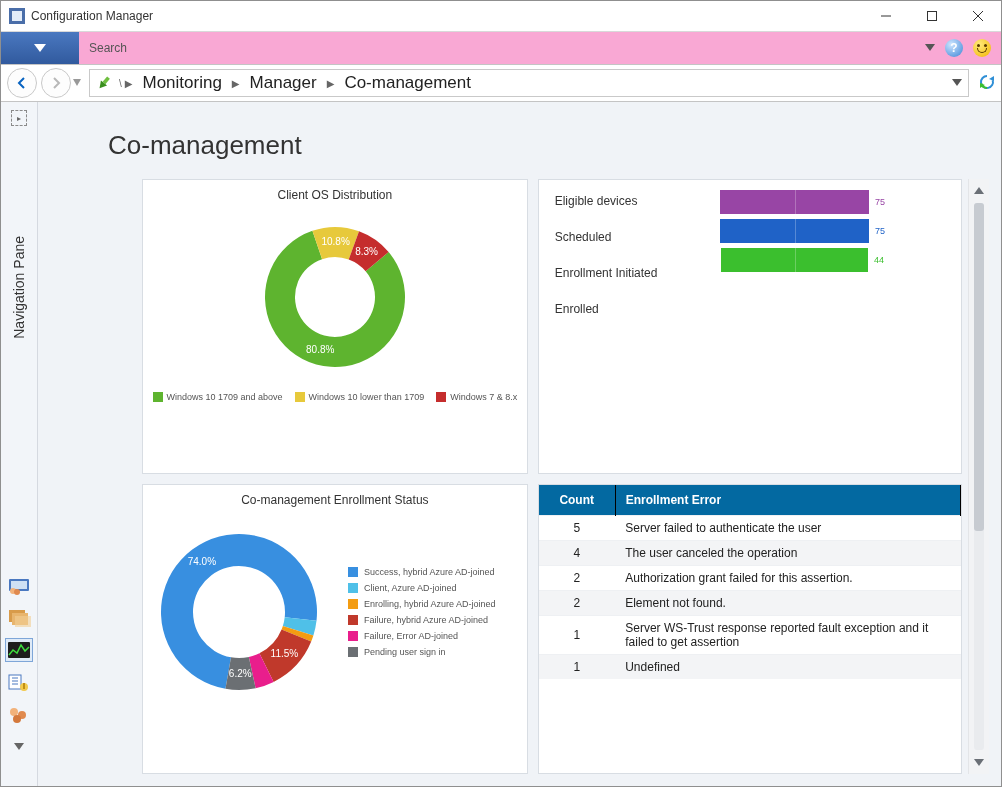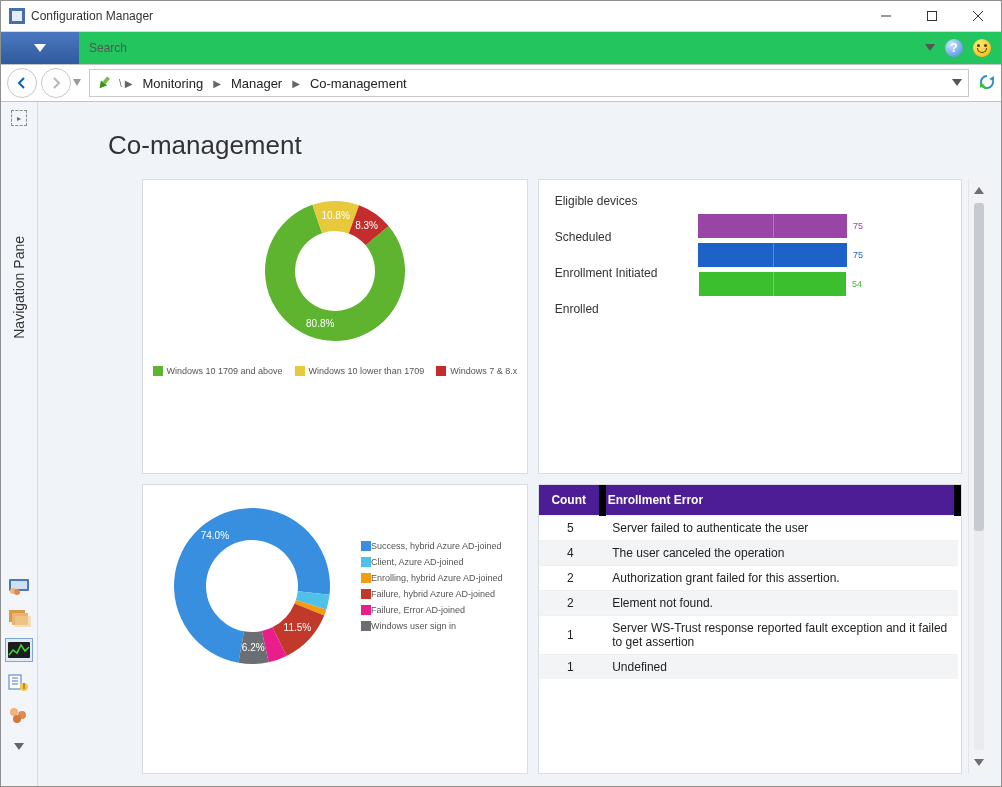--- a/index.html
+++ b/index.html
@@ -6,42 +6,42 @@
   .window{width:1002px;height:787px;border:1px solid #8f8f8f;box-sizing:border-box;display:flex;flex-direction:column;background:#fff;}
   
   .titlebar{height:30px;display:flex;align-items:center;border-bottom:1px solid #d9d9d9;}
   .titlebar .app-icon{width:16px;height:16px;margin:0 6px 0 8px;background:#4a6ea9;position:relative;}
   .titlebar .app-icon::after{content:"";position:absolute;inset:3px;background:#e3ecf8;}
   .titlebar .title{font-size:12px;color:#333;}
   .winbtns{margin-left:auto;display:flex;}
   .winbtn{width:46px;height:30px;display:flex;align-items:center;justify-content:center;}
   .winbtn svg{width:12px;height:12px;stroke:#333;stroke-width:1;fill:none;}
   
-  .ribbonrow{height:32px;display:flex;align-items:stretch;border-bottom:1px solid #c4c4c4;background:#22c55e;}
+  .ribbonrow{height:32px;display:flex;align-items:stretch;border-bottom:1px solid #c4c4c4;background:#f9a8d4;}
   .appmenu{width:78px;background:linear-gradient(#4a78c0,#315a9e);display:flex;align-items:center;justify-content:center;}
   .appmenu svg{width:12px;height:8px;fill:#fff;}
   .searchbox{flex:1;display:flex;align-items:center;padding:0 10px;color:#555;}
   .searchctrls{display:flex;align-items:center;gap:10px;padding:0 10px;}
   .sm-chevron svg{width:10px;height:8px;fill:#555;}
   .help-icon{width:18px;height:18px;border-radius:50%;background:radial-gradient(circle at 35% 30%,#cfe6ff,#3a84d6);display:flex;align-items:center;justify-content:center;color:#fff;font-weight:bold;font-size:12px;}
   .smile-icon{width:18px;height:18px;border-radius:50%;background:radial-gradient(circle at 35% 30%,#ffe97a,#f2b500);position:relative;}
   .smile-icon::before{content:"";position:absolute;width:3px;height:3px;background:#5a3b00;border-radius:50%;top:5px;left:4px;box-shadow:7px 0 #5a3b00;}
   .smile-icon::after{content:"";position:absolute;width:8px;height:4px;border:1.5px solid #5a3b00;border-top:none;border-radius:0 0 8px 8px;left:4px;top:9px;}
   
   .navrow{height:36px;display:flex;align-items:center;border-bottom:1px solid #c4c4c4;background:#fff;padding:0 6px;gap:4px;}
   .circbtn{width:28px;height:28px;border:1px solid #c9c9c9;border-radius:50%;display:flex;align-items:center;justify-content:center;background:#fdfdfd;}
   .circbtn svg{width:12px;height:12px;stroke:#0863c1;fill:none;stroke-width:2;}
   .circbtn.disabled svg{stroke:#b8b8b8;}
   .history-chevron{margin-left:-2px;display:flex;align-items:center;}
   .history-chevron svg{width:8px;height:8px;fill:#999;}
   .crumbbar{flex:1;height:26px;border:1px solid #c9c9c9;display:flex;align-items:center;background:#fff;margin-left:4px;}
   .crumbbar .pin{width:20px;height:20px;margin:0 4px;display:flex;align-items:center;justify-content:center;}
   .crumbbar .pin svg{width:14px;height:14px;}
   .crumb-sep{color:#666;margin:0 1px;font-size:10px;}
-  .crumb-item{padding:0 8px;height:100%;display:flex;align-items:center;font-size:13px;}
+  .crumb-item{padding:0 8px;height:100%;display:flex;align-items:center;font-size:17px;}
   .crumb-arrow{color:#666;font-size:10px;padding:0 2px;display:flex;align-items:center;}
   .crumb-end{margin-left:auto;display:flex;align-items:center;padding-right:6px;gap:8px;}
   .crumb-end svg{width:10px;height:10px;}
   .refresh svg{width:16px;height:16px;}
   
   .body{flex:1;display:flex;min-height:0;}
   .leftpane{width:36px;background:#f2f5f9;border-right:1px solid #d5d9e0;display:flex;flex-direction:column;align-items:center;position:relative;}
   .expand-handle{width:14px;height:14px;border:1px dashed #8a8a8a;margin-top:8px;display:flex;align-items:center;justify-content:center;font-size:8px;color:#666;}
   .vlabel{writing-mode:vertical-rl;transform:rotate(180deg);font-size:14px;color:#333;margin-top:110px;}
   .paneicons{margin-top:auto;display:flex;flex-direction:column;gap:10px;align-items:center;padding-bottom:28px;}
@@ -52,33 +52,33 @@
   .dash-wrapper{flex:1;display:flex;min-height:0;padding:0 12px 12px 12px;}
   .dash{flex:1;display:grid;grid-template-columns:1fr 1.1fr;grid-template-rows:auto auto;gap:10px;min-width:0;margin-left:92px;margin-right:6px;}
   .card{background:#fff;border:1px solid #d8dde3;box-sizing:border-box;}
   .card-header{text-align:center;font-size:12px;padding:8px 0 4px 0;color:#333;}
   
   .donut-wrap{display:flex;align-items:center;justify-content:center;padding:6px 0 6px 0;}
   .legend-row{display:flex;flex-wrap:wrap;gap:12px;justify-content:center;font-size:9px;color:#555;padding:4px 8px 10px 8px;}
   .legend-row .li{display:flex;align-items:center;gap:4px;}
   .sw{width:10px;height:10px;}
   .legend-col{display:flex;flex-direction:column;gap:6px;font-size:9px;color:#555;margin-left:14px;}
-  .legend-col .li{display:flex;align-items:center;}
-  
-  .funnel-body{display:flex;padding:10px 16px 20px 16px;gap:2px;align-items:center;}
+  .legend-col .li{display:flex;align-items:center;gap:6px;}
+  
+  .funnel-body{display:flex;padding:10px 16px 20px 16px;gap:24px;}
   .funnel-labels{display:flex;flex-direction:column;gap:14px;font-size:12px;color:#333;width:110px;}
   .funnel-labels div{min-height:22px;display:flex;align-items:center;}
   .funnel-bars{flex:1;display:flex;flex-direction:column;gap:5px;position:relative;}
   .fbar-row{display:flex;align-items:center;gap:6px;height:24px;}
   .fbar{height:24px;position:relative;}
   .fbar::after{content:"";position:absolute;left:50%;top:0;bottom:0;width:1px;background:rgba(255,255,255,0.25);}
   .fval{font-size:9px;}
   
   .etable{width:100%;border-collapse:collapse;font-size:12px;}
-  .etable th{background:#4c1d95;color:#fff;text-align:left;padding:8px 2px;font-weight:600;border-right:7px solid #000000;}
+  .etable th{background:#0369a1;color:#fff;text-align:left;padding:8px 10px;font-weight:600;border-right:1px solid #000000;}
   .etable th:first-child{width:56px;text-align:center;}
   .etable td{padding:5px 10px;border-top:1px solid #eef0f3;}
   .etable td:first-child{text-align:center;}
   .etable tr:nth-child(even) td{background:#f3f4f6;}
   
   .scrollstrip{width:20px;background:#f2f3f5;border-left:1px solid #e3e5e8;display:flex;flex-direction:column;align-items:center;justify-content:space-between;padding:6px 0;}
   .scrollstrip svg{width:12px;height:12px;fill:#6a6f76;}
   .scroll-track{flex:1;width:10px;background:#e9ebee;margin:6px 0;border-radius:3px;position:relative;}
   .scroll-thumb{position:absolute;left:0;right:0;top:0;height:60%;background:#c7cbd1;border-radius:3px;}
   
@@ -228,20 +228,21 @@
       </div>
     </div>
 
     <div class="content">
       <div class="page-title">Co-management</div>
 
       <div class="dash-wrapper">
         <div class="dash">
 
           <div class="card">
+            <div class="card-header">Client OS Distribution</div>
             <div class="donut-wrap">
               <svg id="donut-os" width="190" height="170" viewBox="0 0 190 170">
                   <path d="M 148.62311101832847 40.00486732194225 A 70 70 0 1 1 72.40806220159459 18.74591071856031 L 82.09032125805406 47.140520410605895 A 40 40 0 1 0 125.64177772475912 59.288495612538426 Z" fill="#5eb42f"></path>
                   <text x="80.22273746476728" y="140.97766049916518" text-anchor="middle" class="dlabel">80.8%</text>
                   <path d="M 72.40806220159459 18.74591071856031 A 70 70 0 0 1 119.04480842271366 19.259242566616265 L 108.73989052726495 47.43385289520929 A 40 40 0 0 0 82.09032125805406 47.140520410605895 Z" fill="#e7c93b"></path>
                   <text x="95.60534972509359" y="33.00333144898385" text-anchor="middle" class="dlabel">10.8%</text>
                   <path d="M 119.04480842271366 19.259242566616265 A 70 70 0 0 1 148.6231110183285 40.00486732194228 L 125.64177772475914 59.28849561253844 A 40 40 0 0 0 108.73989052726495 47.43385289520929 Z" fill="#c52d2d"></path>
                   <text x="126.58211449473431" y="42.97145300987947" text-anchor="middle" class="dlabel">8.3%</text>
                 </svg>
             </div>
@@ -276,28 +277,29 @@
                     <span class="fval" style="color:#9845a5">75</span>
                   </div>
                   <div class="fbar-row">
                     <div style="width:25.742574257425744px"></div>
                     <div class="fbar" style="width:148.5148514851485px;background:#1f62c7"></div>
                     <span class="fval" style="color:#1f62c7">75</span>
                   </div>
                   <div class="fbar-row">
                     <div style="width:26.73267326732673px"></div>
                     <div class="fbar" style="width:146.53465346534654px;background:#3bbf2e"></div>
-                    <span class="fval" style="color:#3bbf2e">54</span>
+                    <span class="fval" style="color:#3bbf2e">44</span>
                   </div>
                 </div>
             </div>
           </div>
 
           <div class="card">
-            <div class="donut-wrap" style="justify-content:flex-start;padding-left:14px;">
+            <div class="card-header">Co-management Enrollment Status</div>
+            <div class="donut-wrap" style="justify-content:flex-start;padding-left:1px;">
               <svg id="donut-enroll" width="190" height="190" viewBox="0 0 190 190">
                   <path d="M 81.45544214197943 171.81500473495223 A 78 78 0 1 1 172.51389769452652 103.69457671209338 L 140.71332428138743 100.12757088149097 A 46 46 0 1 0 87.01218382732121 140.30115663856157 Z" fill="#388fe0"></path>
                   <text x="57.86053689203367" y="48.35465500117853" text-anchor="middle" class="dlabel">74.0%</text>
                   <path d="M 172.51389769452652 103.69457671209338 A 78 78 0 0 1 169.3653193006196 118.53294043074288 L 138.85647035677567 108.87840076684837 A 46 46 0 0 0 140.71332428138743 100.12757088149097 Z" fill="#4fc0e8"></path>
                   <path d="M 169.3653193006196 118.53294043074288 A 78 78 0 0 1 167.19731297255765 124.52199179497478 L 137.57790252227758 112.41040541754924 A 46 46 0 0 0 138.85647035677567 108.87840076684837 Z" fill="#f39c12"></path>
                   <path d="M 167.19731297255765 124.52199179497478 A 78 78 0 0 1 129.63276019628591 164.8897125561878 L 115.42444832088657 136.21700996903382 A 46 46 0 0 0 137.57790252227758 112.41040541754924 Z" fill="#c0392b"></path>
                   <text x="140.38818422448617" y="140.2363910958797" text-anchor="middle" class="dlabel">11.5%</text>
                   <path d="M 129.63276019628591 164.8897125561878 A 78 78 0 0 1 111.6429712696376 171.20374995574704 L 104.81508562055551 139.94067305082518 A 46 46 0 0 0 115.42444832088657 136.21700996903382 Z" fill="#e91e8c"></path>
                   <path d="M 111.6429712696376 171.20374995574704 A 78 78 0 0 1 81.45544214197933 171.8150047349522 L 87.01218382732115 140.30115663856157 A 46 46 0 0 0 104.81508562055551 139.94067305082518 Z" fill="#6b6f73"></path>
                   <text x="96.25515504734712" y="159.98729374482417" text-anchor="middle" class="dlabel">6.2%</text>
@@ -318,21 +320,21 @@
                   <div class="li">
                     <span class="sw" style="background:#c0392b"></span>
                     <span>Failure, hybrid Azure AD-joined</span>
                   </div>
                   <div class="li">
                     <span class="sw" style="background:#e91e8c"></span>
                     <span>Failure, Error AD-joined</span>
                   </div>
                   <div class="li">
                     <span class="sw" style="background:#6b6f73"></span>
-                    <span>Windows user sign in</span>
+                    <span>Pending user sign in</span>
                   </div>
                 </div>
             </div>
           </div>
 
           <div class="card" style="padding:0;">
             <table class="etable">
               <thead>
                   <tr>
                 <th>Count</th>

